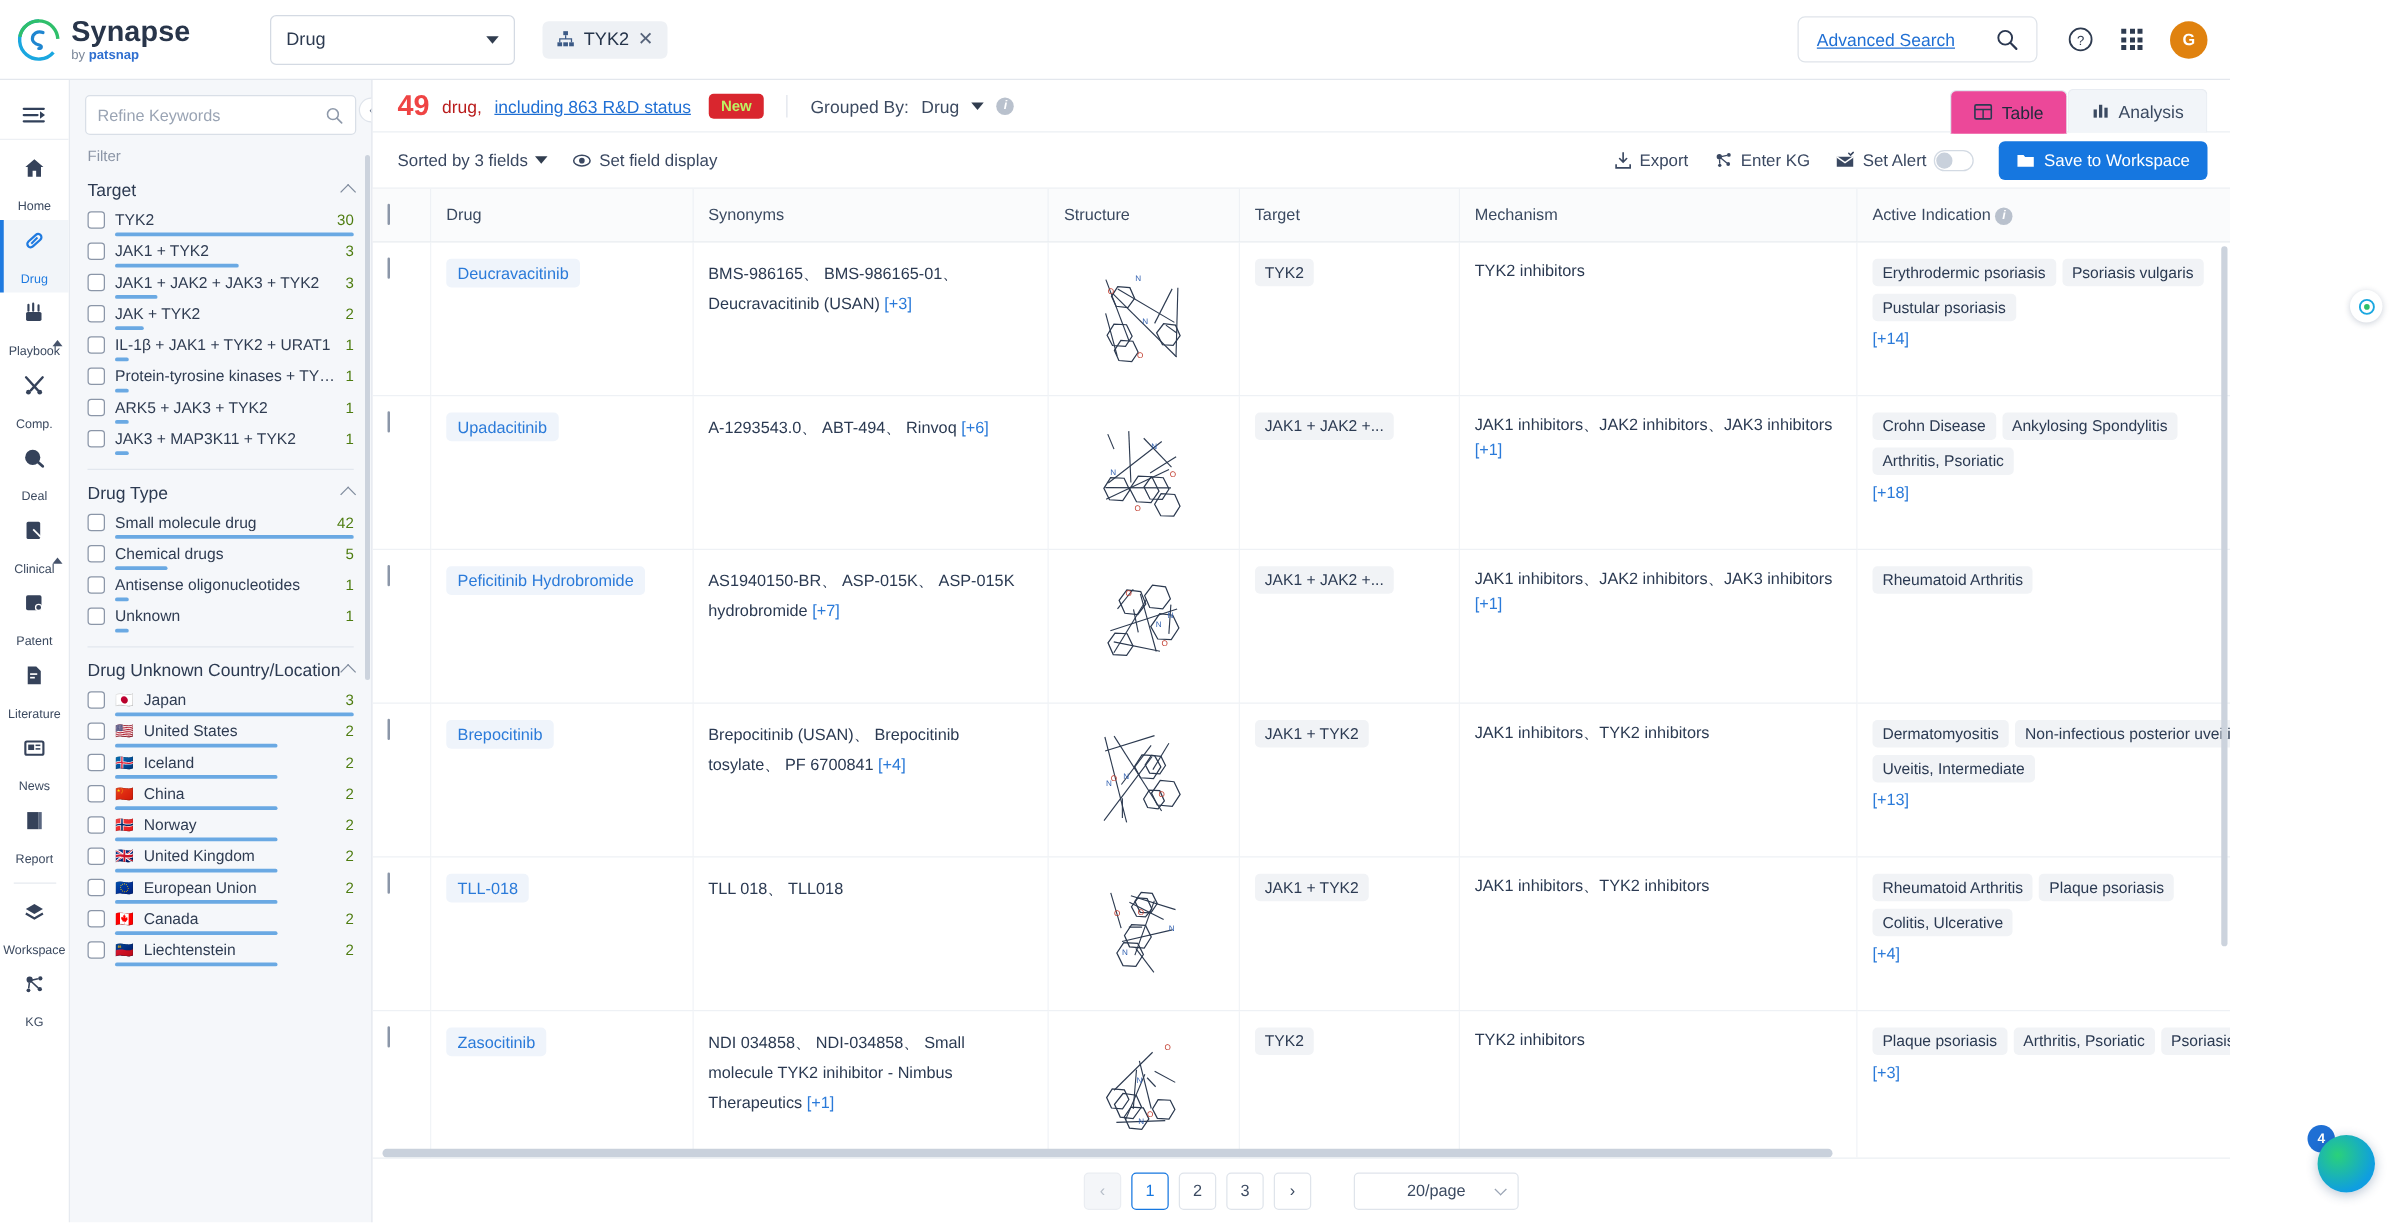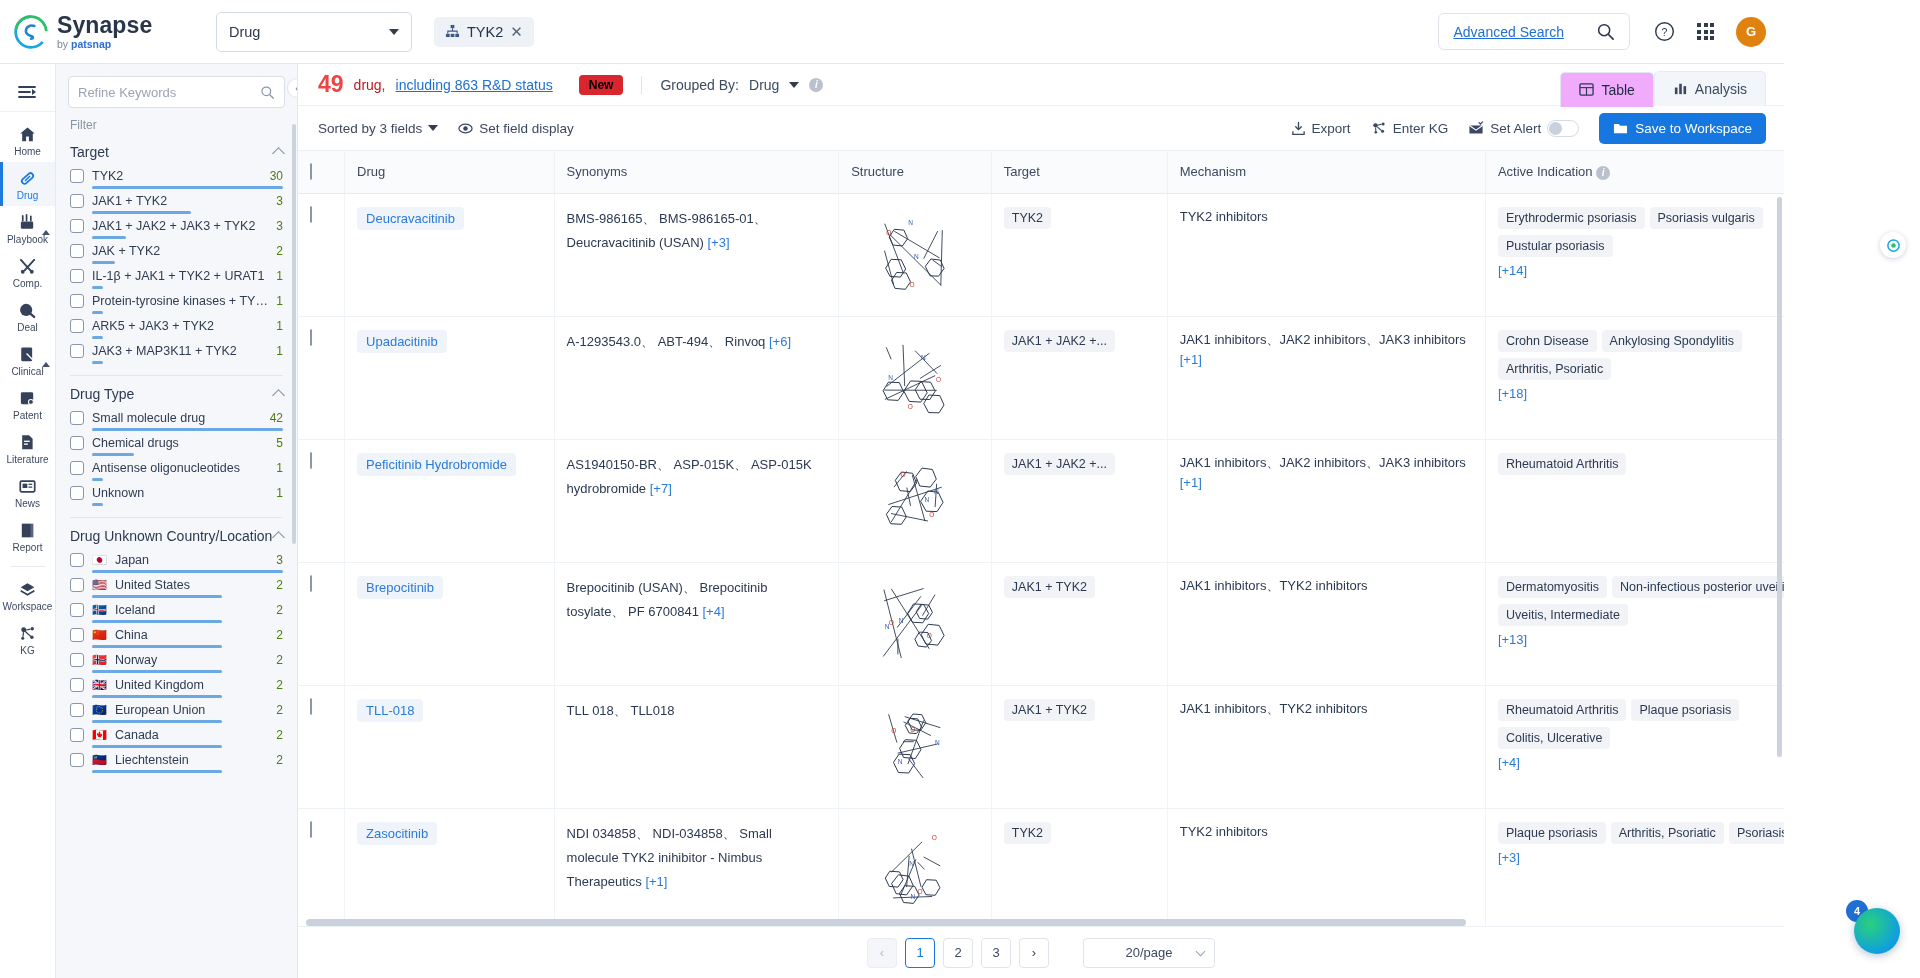--- a/index.html
+++ b/index.html
@@ -58,21 +58,21 @@
   
   .rail {
     width: 56px; min-width: 56px; background: #fff; border-right: 1px solid #e6eaf0;
     display: flex; flex-direction: column; align-items: center; padding-top: 8px;
     overflow: hidden;
   }
   .rail-toggle { height: 40px; display: flex; align-items: center; justify-content: center;
                  width: 100%; border-bottom: 1px solid #edf0f4; margin-bottom: 6px; }
   .rail-item {
     width: 56px; padding: 7px 0 5px; display: flex; flex-direction: column; align-items: center;
-    gap: 2px; color: #35425a; position: relative;
+    gap: 16px; color: #35425a; position: relative;
   }
   .rail-item .lbl { font-size: 10px; color: #3c4a60; line-height: 1.1; }
   .rail-item.active { background: #f2f5f9; }
   .rail-item.active .lbl { color: #1f7ae0; }
   .rail-item.active::before { content:""; position:absolute; left:0; top:0; bottom:0; width:3px; background:#1f7ae0; }
   .rail-sep { width: 34px; height: 1px; background: #e6eaf0; margin: 8px 0 6px; }
   .rail-arrow { position: absolute; right: 6px; bottom: 15px; width:0;height:0;
                 border-left:4px solid transparent;border-right:4px solid transparent;border-bottom:5px solid #46536b; }
 
   
@@ -117,36 +117,36 @@
   
   .main { flex: 1; display: flex; flex-direction: column; min-width: 0; background: #fff; }
   .result-bar {
     height: 42px; display: flex; align-items: center; padding: 0 18px 0 20px;
     border-bottom: 1px solid #eceff3; gap: 10px;
   }
   .res-count { font-size: 23px; font-weight: 600; color: #ef4444; }
   .res-text { font-size: 14px; color: #b91c1c; }
   .res-link { color: #1f6fd4; text-decoration: underline; font-size: 14px; }
   .badge-new {
-    background: #d9262e; color: #000000; font-size: 12px; font-weight: 600;
-    border-radius: 4px; padding: 3px 10px; margin-left: 16px;
+    background: #d9262e; color: #bef264; font-size: 12px; font-weight: 600;
+    border-radius: 4px; padding: 3px 10px; margin-left: 4px;
   }
   .vsep { width: 1px; height: 18px; background: #dfe4eb; margin: 0 8px; }
   .grouped { font-size: 14px; color: #3c4a60; }
   .info-dot {
     width: 14px; height: 14px; border-radius: 50%; background: #b9c1cd; color: #fff;
     font-size: 10px; display: inline-flex; align-items: center; justify-content: center;
     font-style: italic; font-weight: 700; vertical-align: middle;
   }
   .tabs { margin-left: auto; display: flex; align-items: flex-end; height: 42px; }
   .tab {
     display: flex; align-items: center; gap: 7px; padding: 9px 18px; font-size: 14px;
     color: #3b4a61; border: 1px solid transparent; border-bottom: none; border-radius: 5px 5px 0 0;
   }
-  .tab.active { background: #f0abfc; border-color: #e2e7ee; color: #1f2b3d; position: relative; top: 1px; }
+  .tab.active { background: #ec4899; border-color: #e2e7ee; color: #1f2b3d; position: relative; top: 1px; }
   .tab.inactive { background: #f2f5f9; border-color: #e8ecf2; }
 
   .tool-bar { height: 44px; display: flex; align-items: center; padding: 0 18px 0 20px; gap: 18px; }
   .tool-left { display: flex; align-items: center; gap: 20px; }
   .tool-btn { display: flex; align-items: center; gap: 6px; font-size: 13.5px; color: #3a4861; }
   .tool-right { margin-left: auto; display: flex; align-items: center; gap: 20px; }
   .toggle { width: 32px; height: 17px; border-radius: 9px; background: #fff; border: 1px solid #d3dae3;
             position: relative; }
   .toggle::after { content: ""; position: absolute; left: 1px; top: 1px; width: 13px; height: 13px;
             border-radius: 50%; background: #c9d1dc; }

